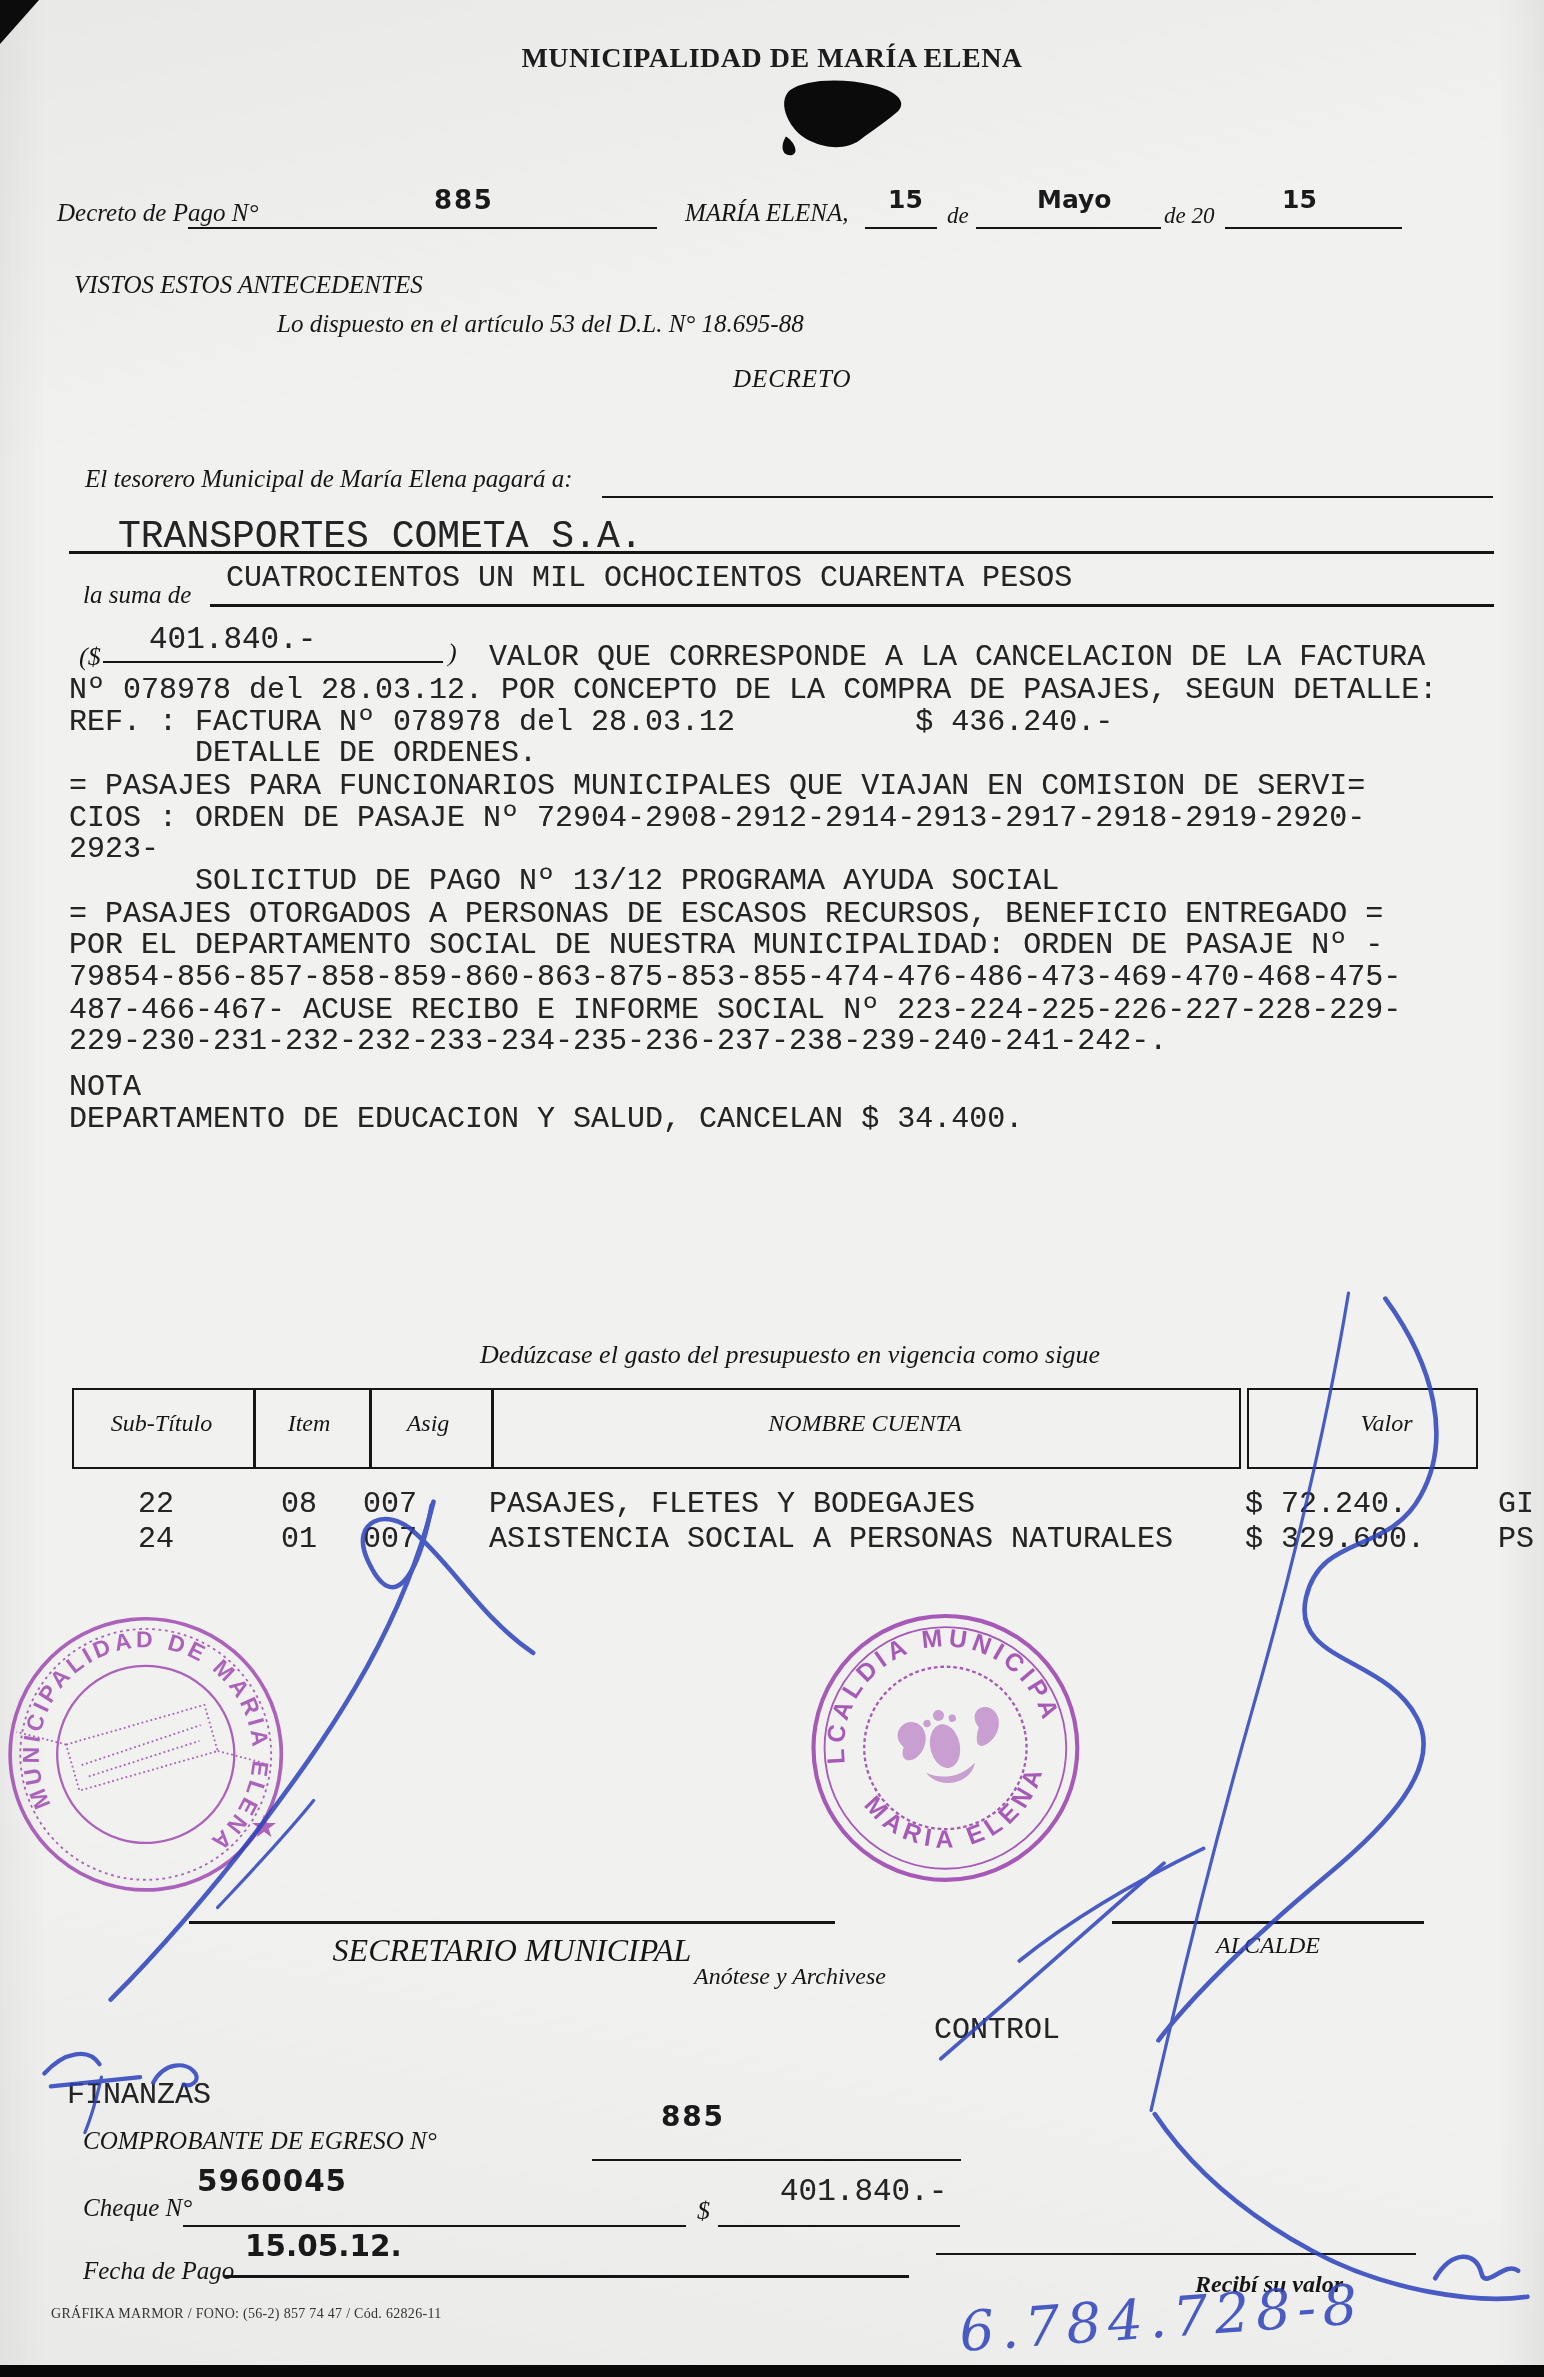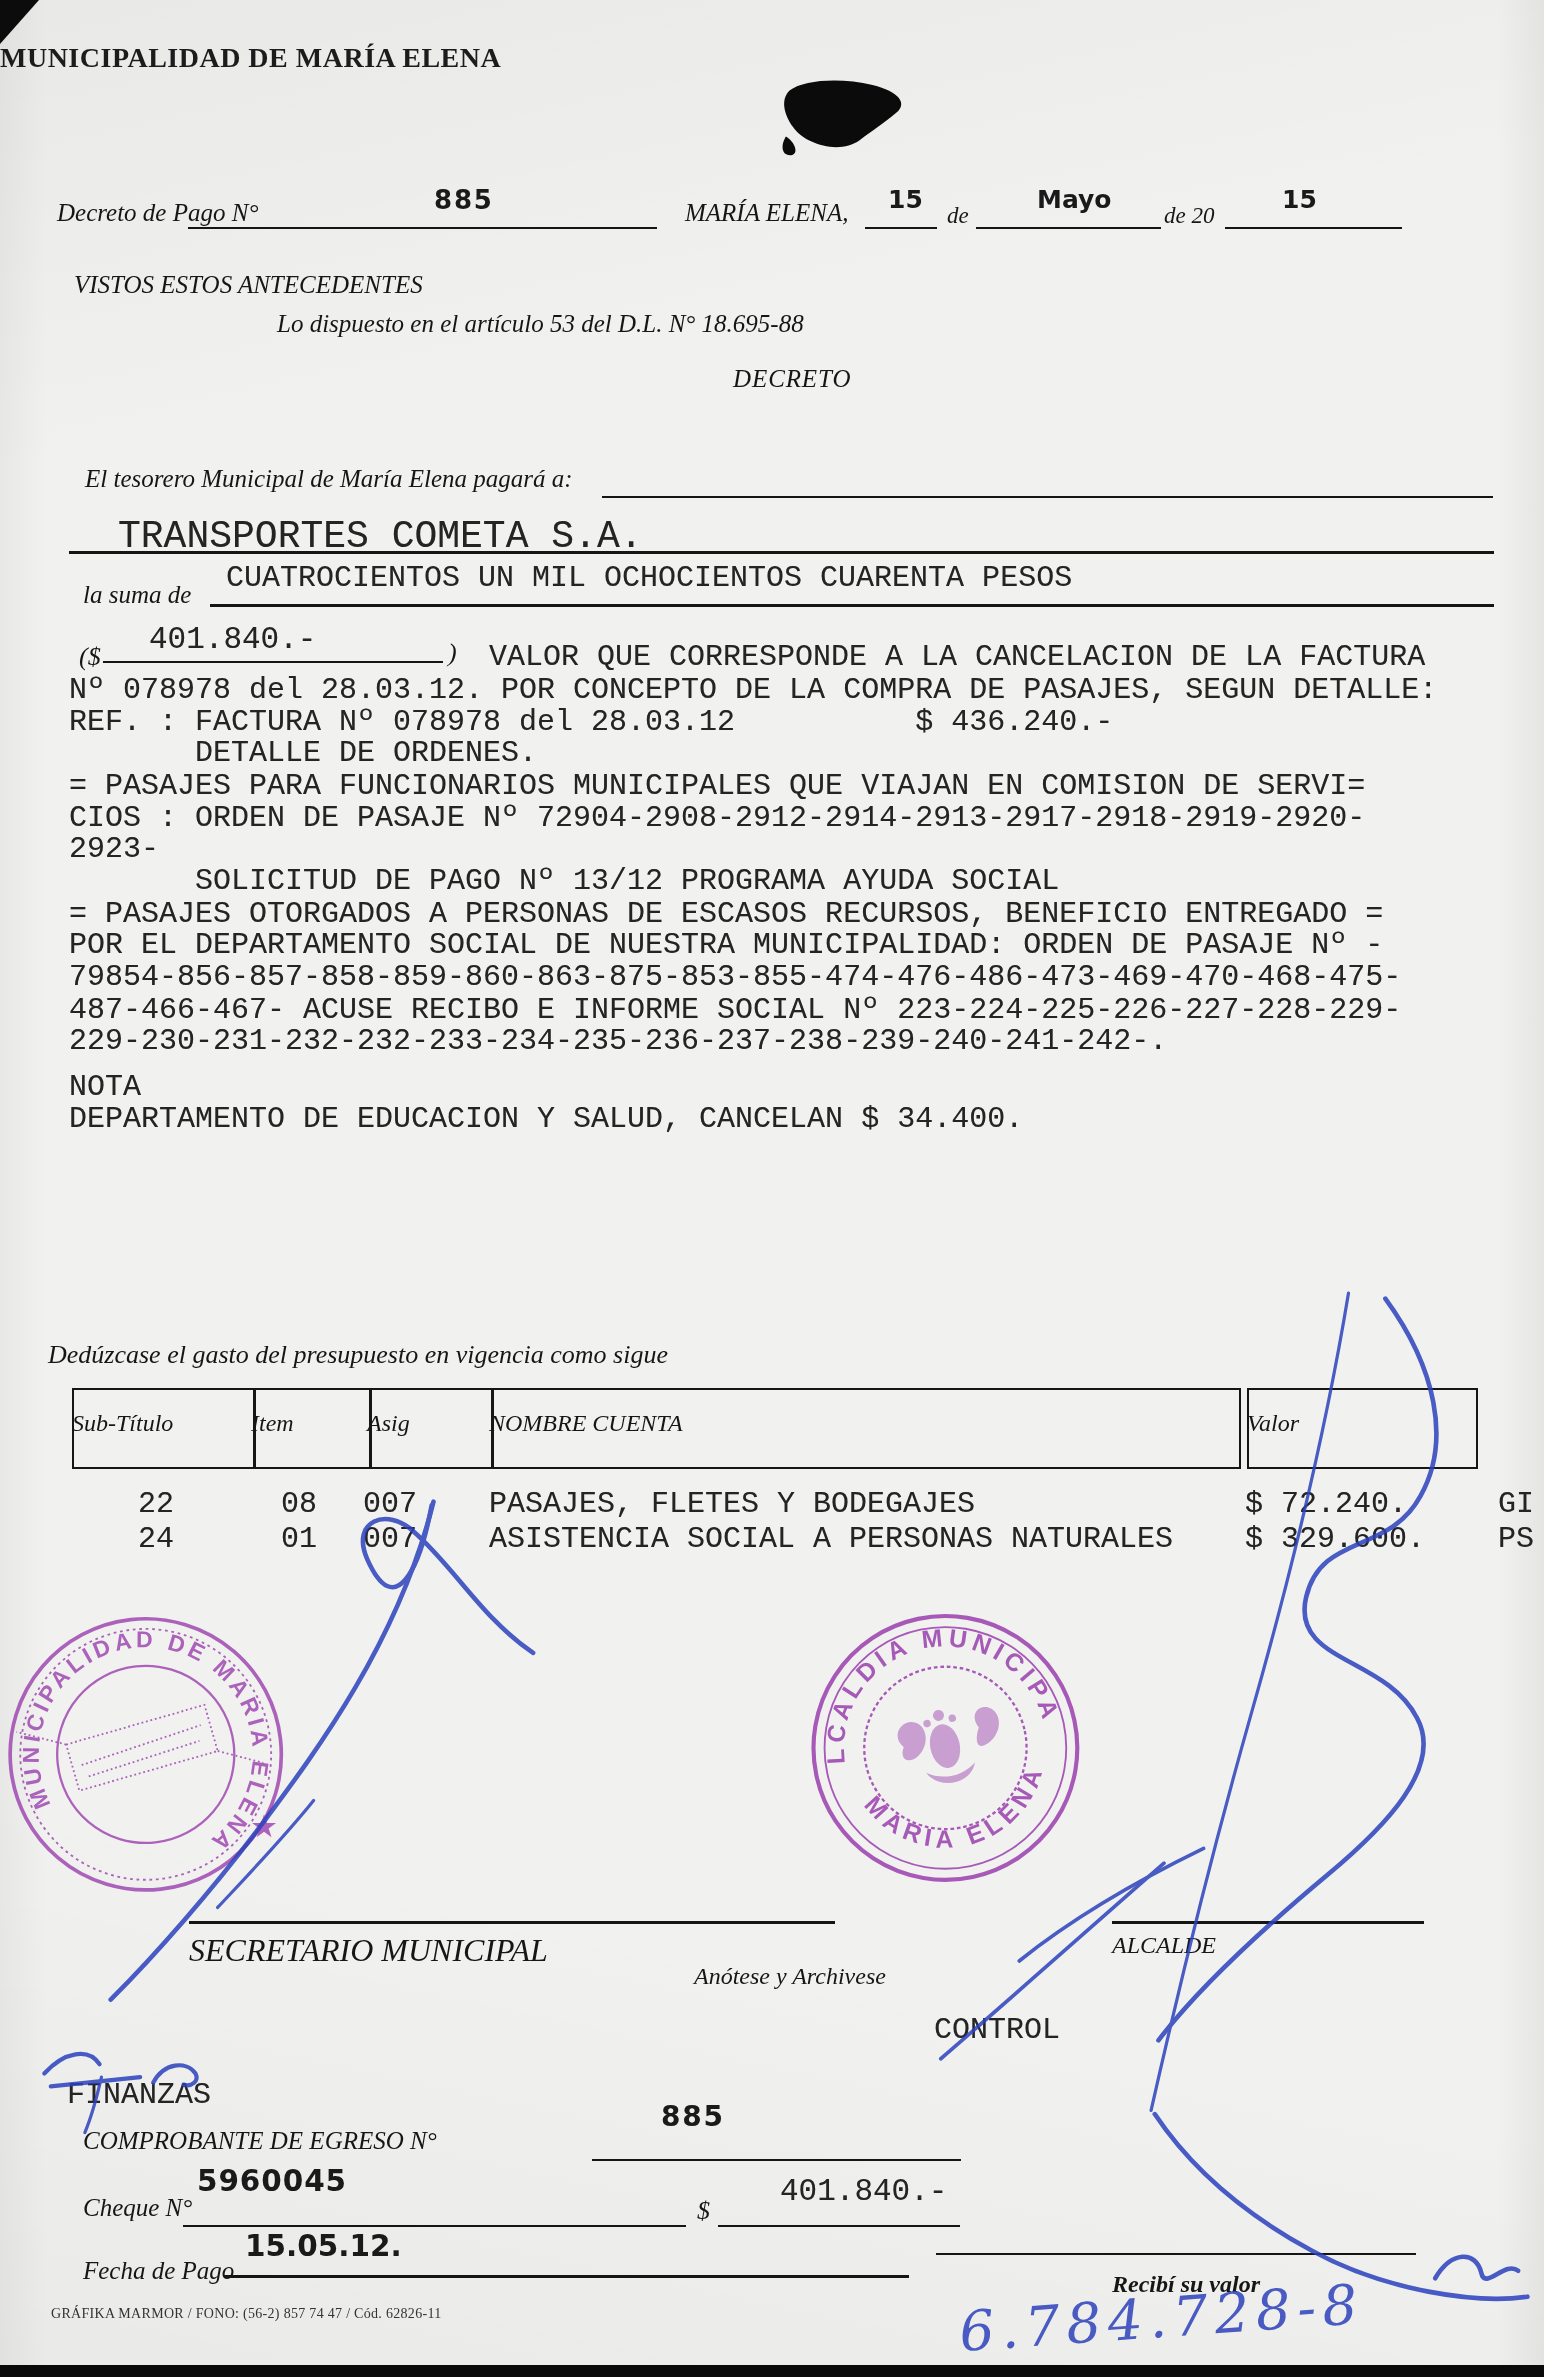--- a/index.html
+++ b/index.html
@@ -9,21 +9,21 @@
                          linear-gradient(12deg,rgba(0,0,0,.03) 0%,rgba(255,255,255,0) 22%),
                          linear-gradient(90deg,rgba(0,0,0,.04) 0%,rgba(0,0,0,0) 3%,rgba(0,0,0,0) 97%,rgba(0,0,0,.05) 100%);
         font-family:"Liberation Serif",serif;color:#1c1c1c;}
   .abs{position:absolute;}
   .it{font-family:"Liberation Serif",serif;font-style:italic;color:#161616;}
   .mono{font-family:"Liberation Mono","DejaVu Sans Mono",monospace;color:#242424;white-space:pre;text-shadow:0 0 0.6px #33333355;}
   .bnum{font-family:"DejaVu Sans","Liberation Sans",sans-serif;font-weight:bold;color:#1a1a1a;}
   .rule{position:absolute;border-top:2.8px solid #151515;height:0;}
   .tbox{position:absolute;border:2.8px solid #161616;box-sizing:border-box;}
   .tdiv{position:absolute;top:0;bottom:0;width:2.8px;background:#161616;}
-  .ctr{}
+  .ctr{text-align:center;}
   svg{overflow:visible;}
   #decor,#sigs{position:absolute;left:0;top:0;pointer-events:none;}
   #botbar{position:absolute;left:0;top:2365px;width:100%;height:13px;background:#090909;}
   #corner{position:absolute;left:0;top:0;width:39px;height:44px;background:#0c0c0c;clip-path:polygon(0 0,100% 0,0 100%);}
 </style>
 </head>
 <body>
 
 <div id="page">
 

